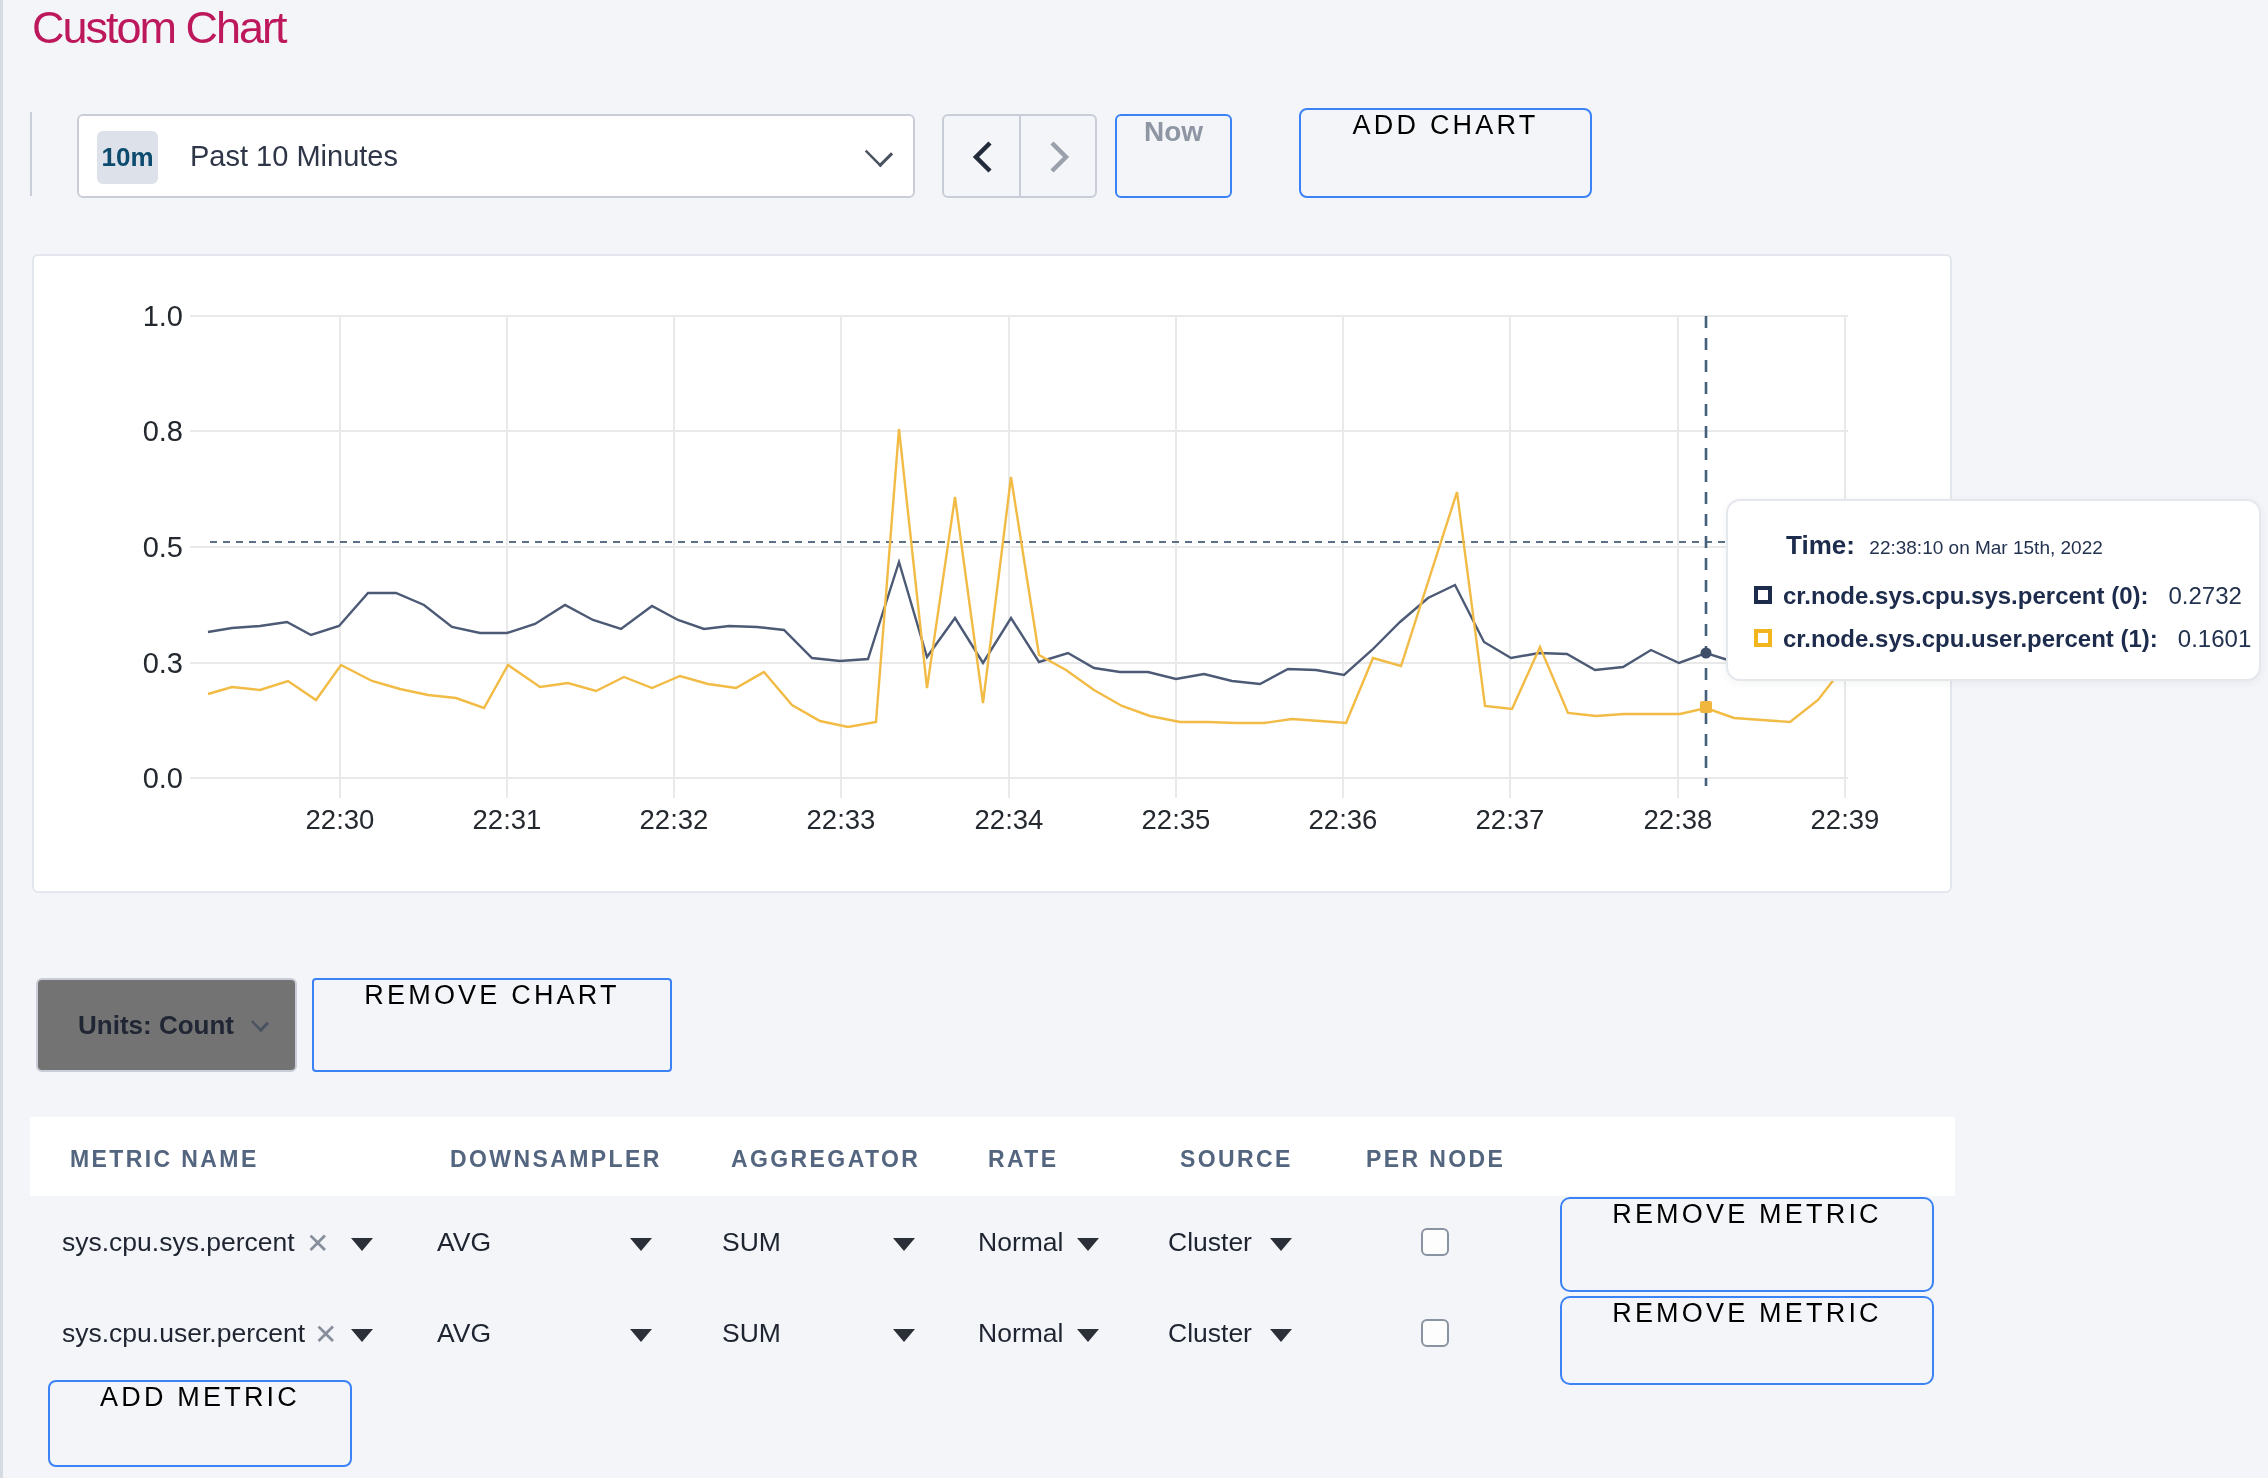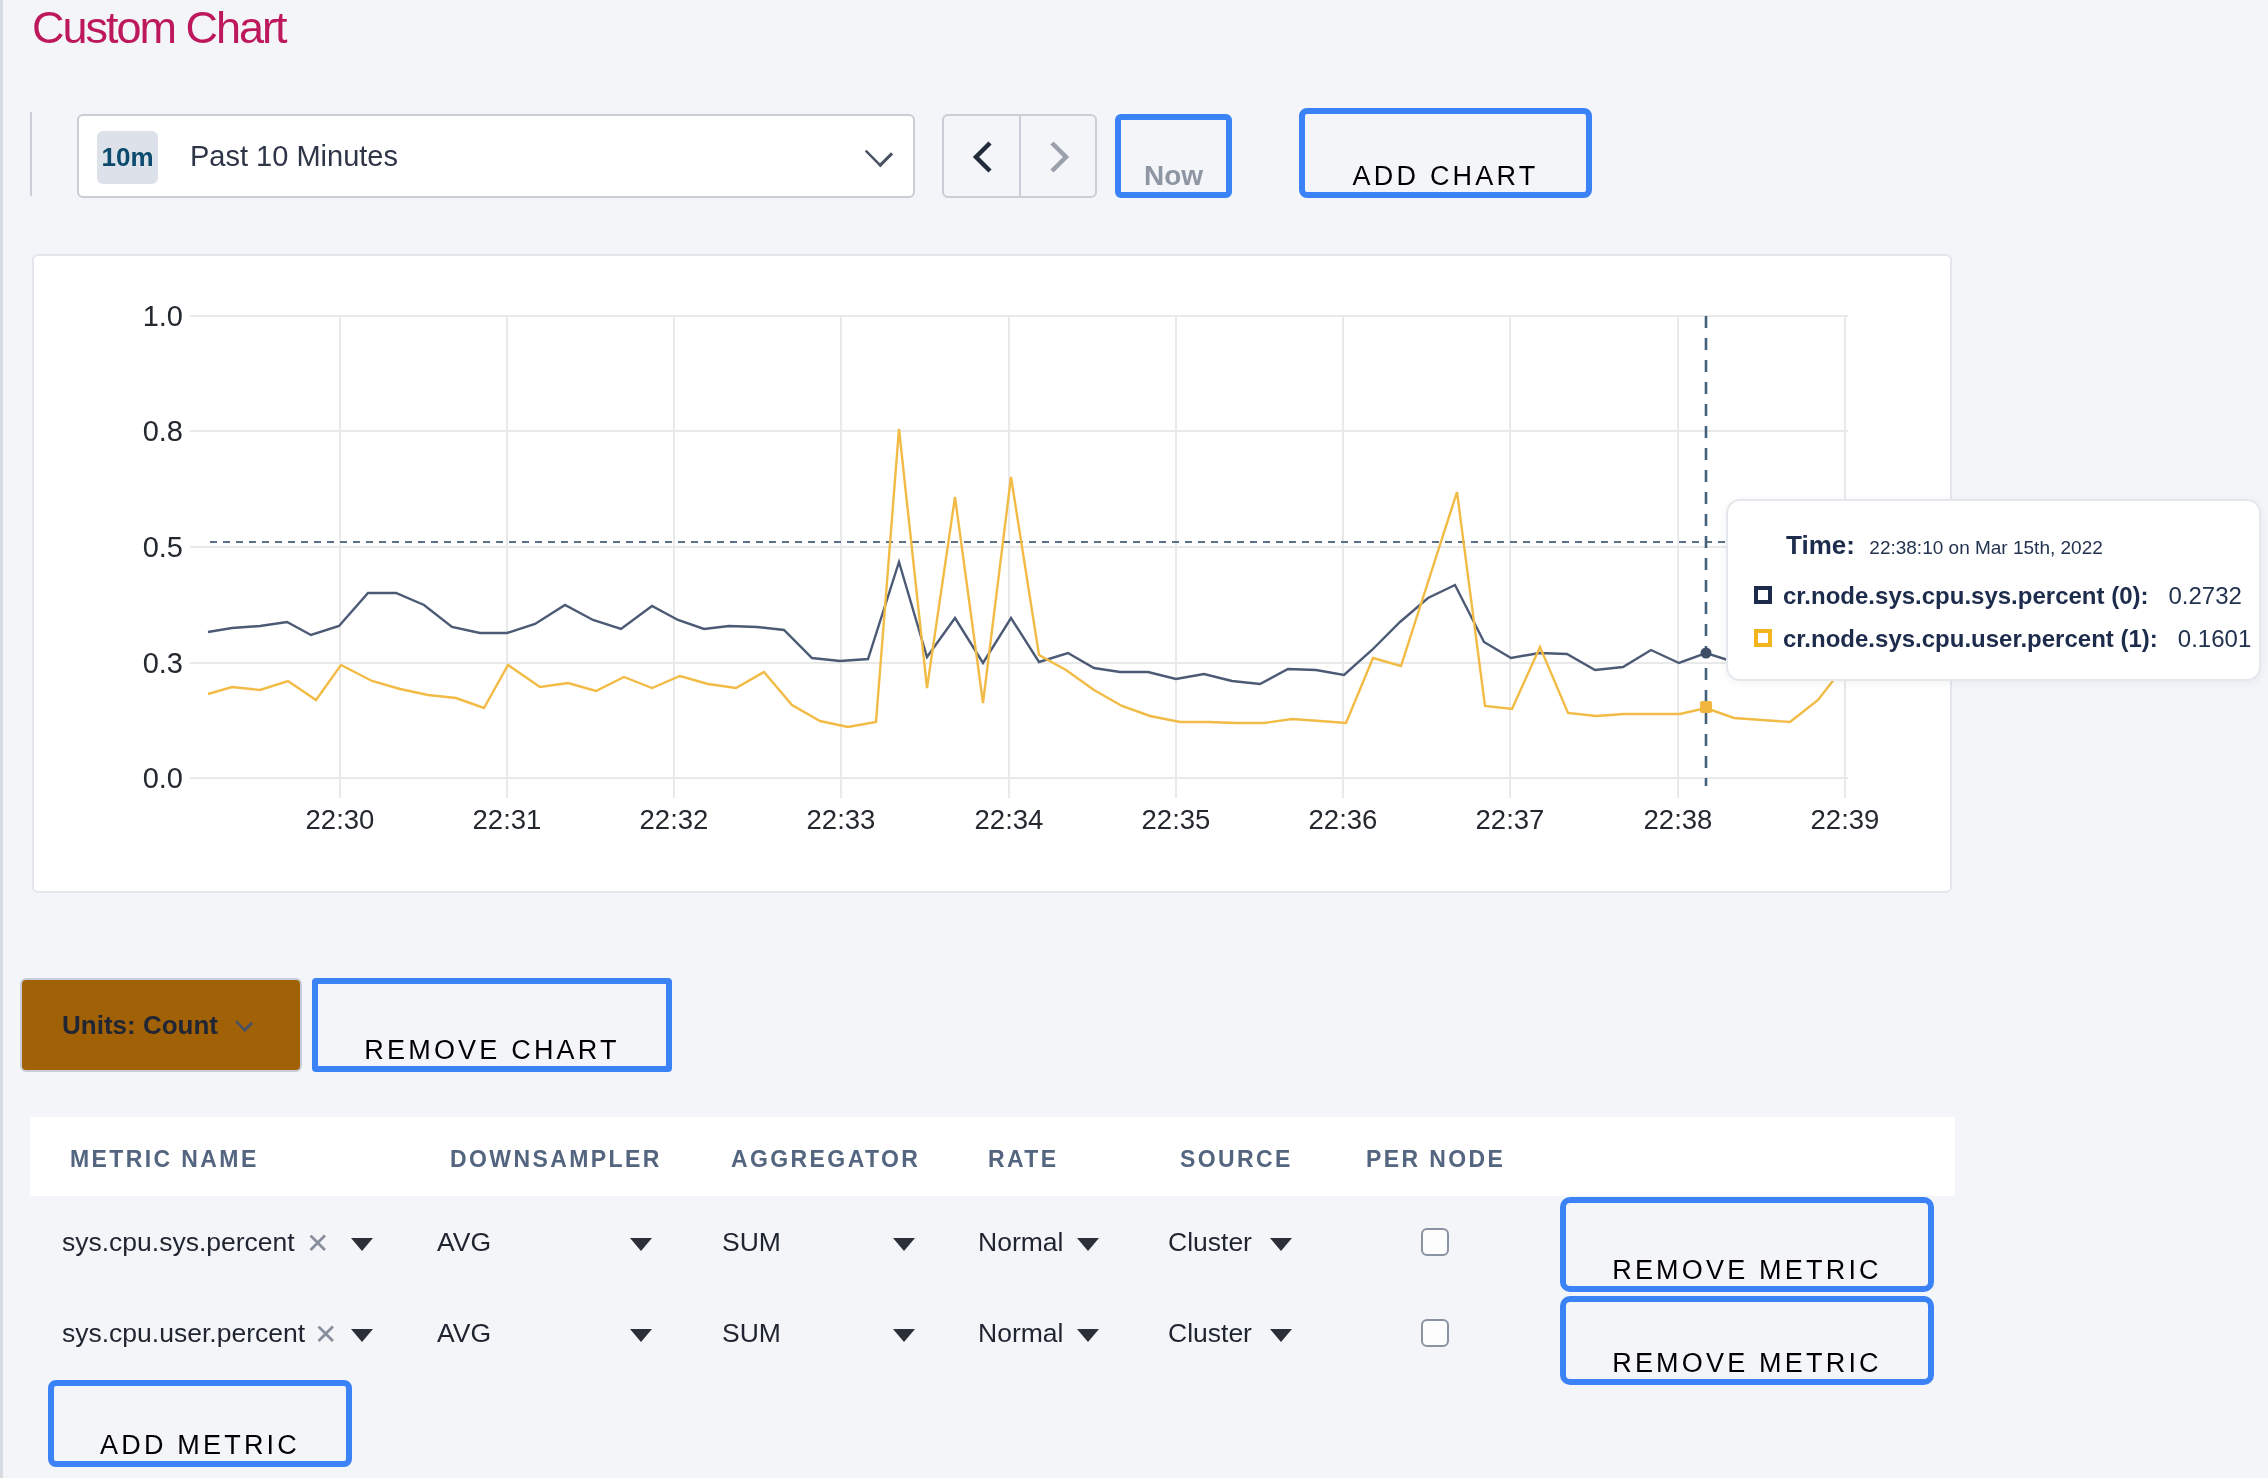--- a/index.html
+++ b/index.html
@@ -1,16 +1,16 @@
 <!DOCTYPE html>
 <html><head><meta charset="utf-8"><style>
 *{margin:0;padding:0;box-sizing:border-box}
 html,body{width:2268px;height:1478px;background:#f4f5f9;font-family:"Liberation Sans",sans-serif;position:relative;overflow:hidden}
 .abs{position:absolute}
-.btn{border:6px solid #3b82f6;border-radius:8px;display:flex;align-items:flex-end;justify-content:center}
+.btn{border:2px solid #3b82f6;border-radius:8px;display:flex;align-items:flex-start;justify-content:center}
 .blue{color:#000000;letter-spacing:3.2px;font-size:27px;font-weight:500}
 .chev{width:22px;height:22px;border-right:3px solid #4a5261;border-bottom:3px solid #4a5261;transform:rotate(45deg) scale(1,0.82)}
 .tri{width:0;height:0;border-left:11px solid transparent;border-right:11px solid transparent;border-top:13px solid #2b2f38;display:inline-block}
 
 .hdr{font-size:23px;letter-spacing:2.4px;color:#54657f;font-weight:700}
 .cell{font-size:26.5px;color:#1e2430}
 .xx{font-size:28px;color:#878f9c}
 .cb{width:28px;height:28px;border:2px solid #8a93a1;border-radius:6px;background:#fdfdfe}
 </style></head><body>
 <div class="abs" style="left:0;top:0;width:3px;height:1478px;background:#d6dae1"></div>
@@ -82,21 +82,21 @@
 </svg>
 
 <div class="abs" style="left:1726px;top:499px;width:535px;height:182px;background:#fff;border:2px solid #e4e7ec;border-radius:14px;box-shadow:0 2px 8px rgba(40,50,70,0.06)">
   <div class="abs" style="left:58px;top:29px;font-size:26px;color:#22324f;white-space:nowrap"><b style="color:#1d2c4c">Time:</b>&nbsp;&nbsp;<span style="font-size:19px">22:38:10 on Mar 15th, 2022</span></div>
   <div class="abs" style="left:26px;top:85px;width:18px;height:18px;border:4px solid #1c2b4a"></div>
   <div class="abs" style="left:55px;top:81px;font-size:24px;color:#22324f;white-space:nowrap"><b style="color:#1d2c4c">cr.node.sys.cpu.sys.percent (0):</b> &nbsp;&nbsp;0.2732</div>
   <div class="abs" style="left:26px;top:128px;width:18px;height:18px;border:4px solid #f2b51e"></div>
   <div class="abs" style="left:55px;top:124px;font-size:24px;color:#22324f;white-space:nowrap"><b style="color:#1d2c4c">cr.node.sys.cpu.user.percent (1):</b> &nbsp;&nbsp;0.1601</div>
 </div>
 
-<div class="abs" style="left:20px;top:978px;width:282px;height:94px;background:#a16207;border:2px solid #c8cdd7;border-radius:6px">
+<div class="abs" style="left:36px;top:978px;width:261px;height:94px;background:#737373;border:2px solid #c8cdd7;border-radius:6px">
   <div class="abs" style="left:40px;top:0;height:90px;display:flex;align-items:center;font-size:26px;font-weight:bold;color:#202633">Units: Count</div>
   <div class="abs chev" style="left:215px;top:36px;width:14px;height:14px"></div>
 </div>
 <div class="abs btn blue" style="left:312px;top:978px;width:360px;height:94px;border-radius:4px">REMOVE CHART</div>
 
 <div class="abs" style="left:30px;top:1117px;width:1925px;height:79px;background:#fff"></div>
 <div class="abs hdr" style="left:70px;top:1146px">METRIC NAME</div>
 <div class="abs hdr" style="left:450px;top:1146px">DOWNSAMPLER</div>
 <div class="abs hdr" style="left:731px;top:1146px">AGGREGATOR</div>
 <div class="abs hdr" style="left:988px;top:1146px">RATE</div>

